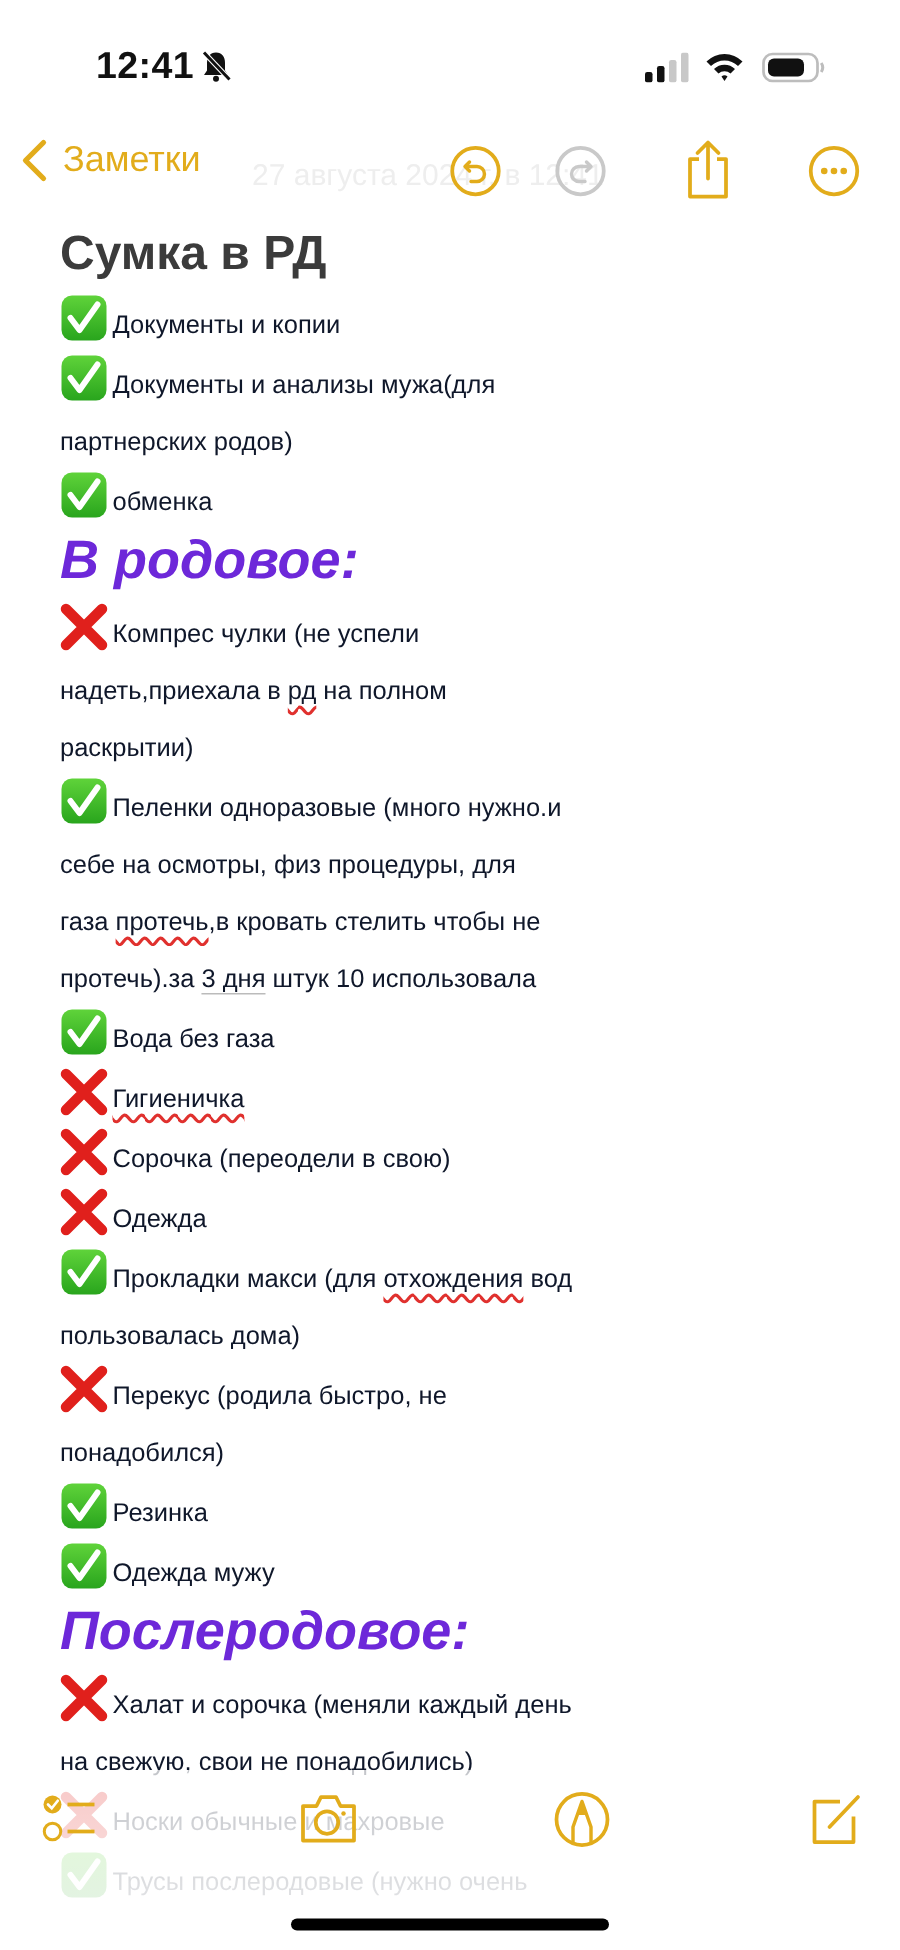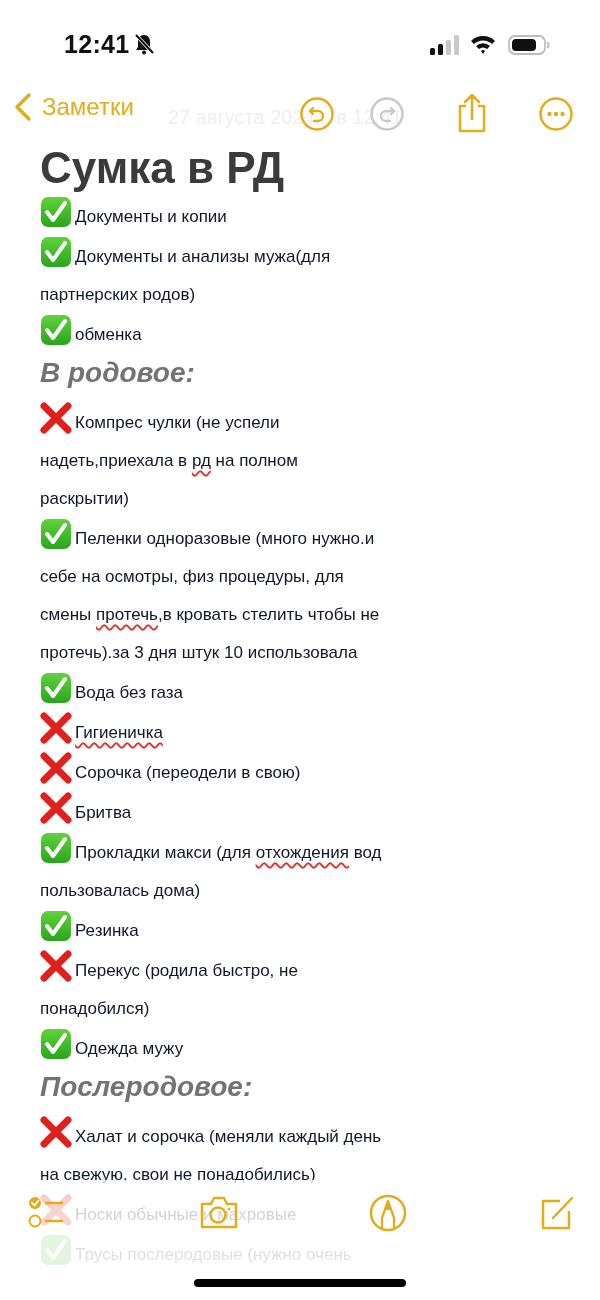--- a/index.html
+++ b/index.html
@@ -13,26 +13,26 @@
   .battery { position:absolute; left:508px; top:34px; width:42px; height:22px; }
 
   .navbar { position:absolute; top:92px; left:0; width:600px; height:50px; }
   .back { position:absolute; left:12px; top:0; display:flex; align-items:center; color:#e2ac1b; cursor:pointer; }
   .back svg { width:22px; height:30px; }
   .back-label { font-size:24px; margin-left:8px; color:#e2ac1b; }
   .faint-date { position:absolute; left:168px; top:14px; font-size:20px; color:#eeeeee; }
   .nav-btn { position:absolute; top:4px; width:36px; height:36px; cursor:pointer; }
 
   .content { position:absolute; top:140px; left:40px; width:530px; }
-  .title { font-size:44px; font-weight:bold; color:#3b3b3b; line-height:56px; margin:0; }
+  .title { font-size:32px; font-weight:bold; color:#3b3b3b; line-height:56px; margin:0; }
   .line { font-size:17px; line-height:38px; color:#0f172a; }
-  .heading { font-size:28px; font-weight:bold; font-style:italic; color:#737373; line-height:38px; margin-bottom:10px; }
+  .heading { font-size:36px; font-weight:bold; font-style:italic; color:#6d28d9; line-height:38px; margin-bottom:10px; }
   .emoji { display:inline-block; width:32px; height:32px; vertical-align:-6px; margin-right:3px; }
   .spell { text-decoration: underline wavy #e0312e; text-underline-offset:4px; text-decoration-thickness:1.5px; }
-  .dotted { text-decoration-color:#bbb; text-underline-offset:4px; }
+  .dotted { text-decoration: underline; text-decoration-color:#bbb; text-underline-offset:4px; }
 
   .toolbar-fade { position:absolute; left:0; top:1180px; width:600px; height:120px;
                   background:linear-gradient(to bottom, rgba(255,255,255,0.75), rgba(255,255,255,0.92)); }
   .toolbar { position:absolute; left:0; top:1192px; width:600px; height:50px; }
   .tb-btn { position:absolute; top:0; width:42px; height:42px; cursor:pointer; }
   .home-ind { position:absolute; left:194px; top:1279px; width:212px; height:8px; background:#000; border-radius:4px; }
 </style>
 </head>
 <body>
 
@@ -122,43 +122,43 @@
       </svg><span>обменка</span></div>
 
   <div class="heading">В родовое:</div>
 
   <div class="line"><svg class="emoji">
         <use href="#cross"></use>
       </svg><span>Компрес чулки (не успели</span><br><span>надеть,приехала в </span><span class="spell">рд</span><span> на полном</span><br><span>раскрытии)</span></div>
 
   <div class="line"><svg class="emoji">
         <use href="#check"></use>
-      </svg><span>Пеленки одноразовые (много нужно.и</span><br><span>себе на осмотры, физ процедуры, для</span><br><span>смены </span><span class="spell">протечь</span><span>,в кровать стелить чтобы не</span><br><span>протечь).за </span><span class="dotted">3 дня</span><span> штук 10 использовала</span></div>
+      </svg><span>Пеленки одноразовые (много нужно.и</span><br><span>себе на осмотры, физ процедуры, для</span><br><span>газа </span><span class="spell">протечь</span><span>,в кровать стелить чтобы не</span><br><span>протечь).за </span><span class="dotted">3 дня</span><span> штук 10 использовала</span></div>
 
   <div class="line"><svg class="emoji">
         <use href="#check"></use>
       </svg><span>Вода без газа</span></div>
   <div class="line"><svg class="emoji">
         <use href="#cross"></use>
       </svg><span class="spell">Гигиеничка</span></div>
   <div class="line"><svg class="emoji">
         <use href="#cross"></use>
       </svg><span>Сорочка (переодели в свою)</span></div>
   <div class="line"><svg class="emoji">
         <use href="#cross"></use>
-      </svg><span>Бритва</span></div>
+      </svg><span>Одежда</span></div>
   <div class="line"><svg class="emoji">
         <use href="#check"></use>
       </svg><span>Прокладки макси (для </span><span class="spell">отхождения</span><span> вод</span><br><span>пользовалась дома)</span></div>
   <div class="line"><svg class="emoji">
+        <use href="#cross"></use>
+      </svg><span>Перекус (родила быстро, не</span><br><span>понадобился)</span></div>
+  <div class="line"><svg class="emoji">
         <use href="#check"></use>
       </svg><span>Резинка</span></div>
-  <div class="line"><svg class="emoji">
-        <use href="#cross"></use>
-      </svg><span>Перекус (родила быстро, не</span><br><span>понадобился)</span></div>
   <div class="line"><svg class="emoji">
         <use href="#check"></use>
       </svg><span>Одежда мужу</span></div>
 
   <div class="heading">Послеродовое:</div>
 
   <div class="line"><svg class="emoji">
         <use href="#cross"></use>
       </svg><span>Халат и сорочка (меняли каждый день</span><br><span>на свежую, свои не понадобились)</span></div>
   <div class="line"><svg class="emoji">

